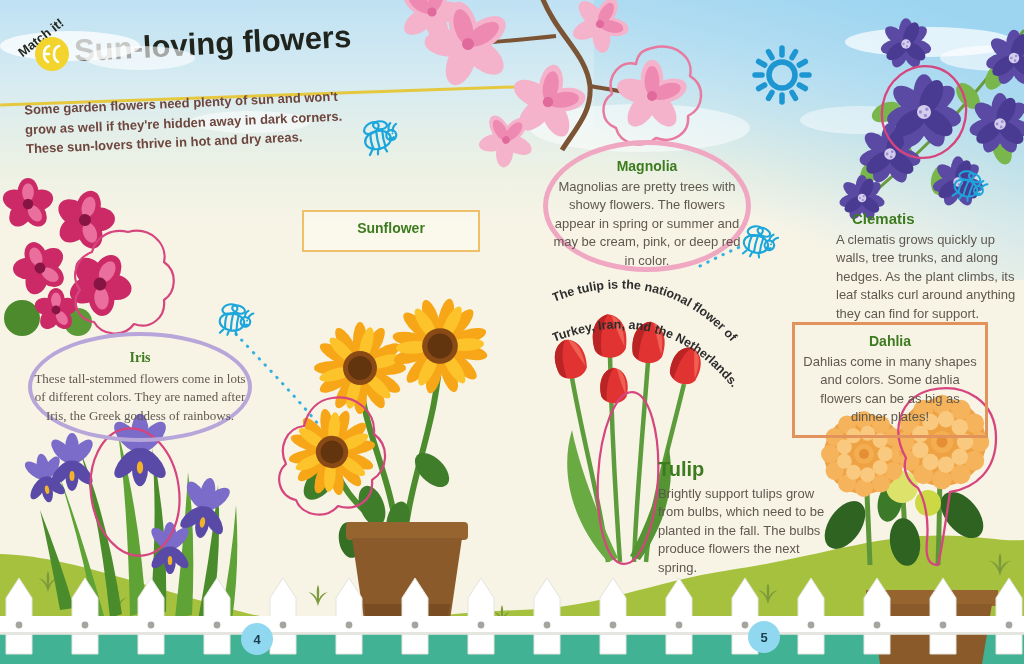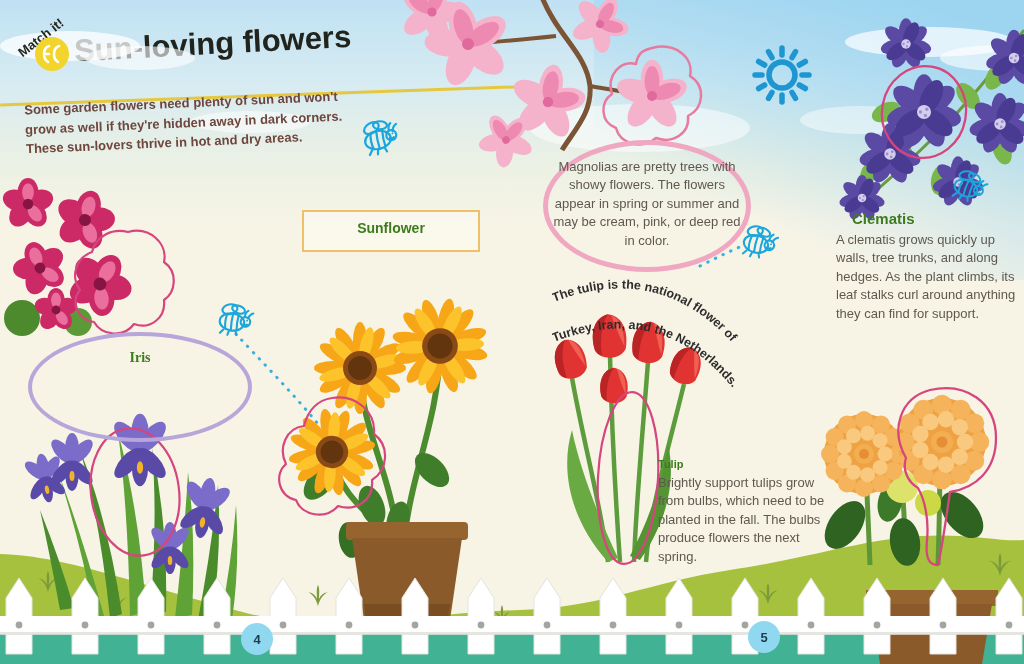--- a/index.html
+++ b/index.html
@@ -27,21 +27,21 @@
         border-radius:50%;box-sizing:border-box;padding-top:14px;font-family:Liberation Serif, serif;}
   .sec-sunflower{left:302px;top:210px;width:178px;border:2px solid #eec069;
         box-sizing:border-box;padding:8px 6px 10px 6px;background:rgba(255,253,245,.45);}
   .sec-magnolia{left:543px;top:140px;width:208px;height:132px;border:5px solid #f0a8c2;
         border-radius:50%;box-sizing:border-box;padding-top:13px;}
   .sec-clematis{left:836px;top:210px;width:188px;}
   .sec-clematis h3{font-size:15px;margin-left:16px;}
   .sec-dahlia{left:792px;top:322px;width:196px;border:3px solid #e2935c;
         box-sizing:border-box;padding:8px 6px;}
   .sec-tulip{left:658px;top:458px;width:180px;}
-  .sec-tulip h3{font-size:11px;}
+  .sec-tulip h3{font-size:20px;}
   #fact-svg{position:absolute;left:552px;top:258px;z-index:2;}
   #fact-svg text{font-family:"Liberation Sans","DejaVu Sans",sans-serif;
         font-size:12.5px;font-weight:bold;fill:#2d2d2d;}
   .page-circle{position:absolute;z-index:3;width:32px;height:32px;border-radius:50%;
         background:#8fd8f0;display:flex;align-items:center;justify-content:center;
         font-size:13px;font-weight:bold;color:#1d3d4d;}
   .pc-left{left:241px;top:623px;}
   .pc-right{left:748px;top:621px;}
 </style>
 </head>
@@ -394,35 +394,41 @@
       <path d="M25,10 C19,12 18,22 24,26" stroke="#ffffff" stroke-width="2.6" fill="none" stroke-linecap="round"></path>
     </svg>
   </span>
   <div class="title-underline"></div>
   <h1 class="page-title">Sun-loving flowers</h1>
   <p class="intro txt">Some garden flowers need plenty of sun and won't grow as well if they're hidden away in dark corners. These sun-lovers thrive in hot and dry areas.</p>
 
 
   <div class="txt section centered sec-iris">
     <h3>Iris</h3>
+    <p>These tall-stemmed flowers come in lots of different colors. They are named after Iris, the Greek goddess of rainbows.</p>
   </div>
 
   <div class="txt section centered sec-sunflower">
     <h3>Sunflower</h3>
   </div>
 
   <div class="txt section centered sec-magnolia">
+    <h3>Magnolia</h3>
     <p>Magnolias are pretty trees with showy flowers. The flowers appear in spring or summer and may be cream, pink, or deep red in color.</p>
   </div>
 
   <div class="txt section sec-clematis">
     <h3>Clematis</h3>
     <p>A clematis grows quickly up walls, tree trunks, and along hedges. As the plant climbs, its leaf stalks curl around anything they can find for support.</p>
   </div>
 
+  <div class="txt section centered sec-dahlia">
+    <h3>Dahlia</h3>
+    <p>Dahlias come in many shapes and colors. Some dahlia flowers can be as big as dinner plates!</p>
+  </div>
 
   <div class="txt section sec-tulip">
     <h3>Tulip</h3>
     <p>Brightly support tulips grow from bulbs, which need to be planted in the fall. The bulbs produce flowers the next spring.</p>
   </div>
 
   <svg id="fact-svg" width="235" height="175" viewBox="0 0 235 175">
     <defs>
       <path id="factArc1" d="M2,44 Q130,-6 212,128" fill="none"></path>
       <path id="factArc2" d="M2,84 Q126,36 200,158" fill="none"></path>

